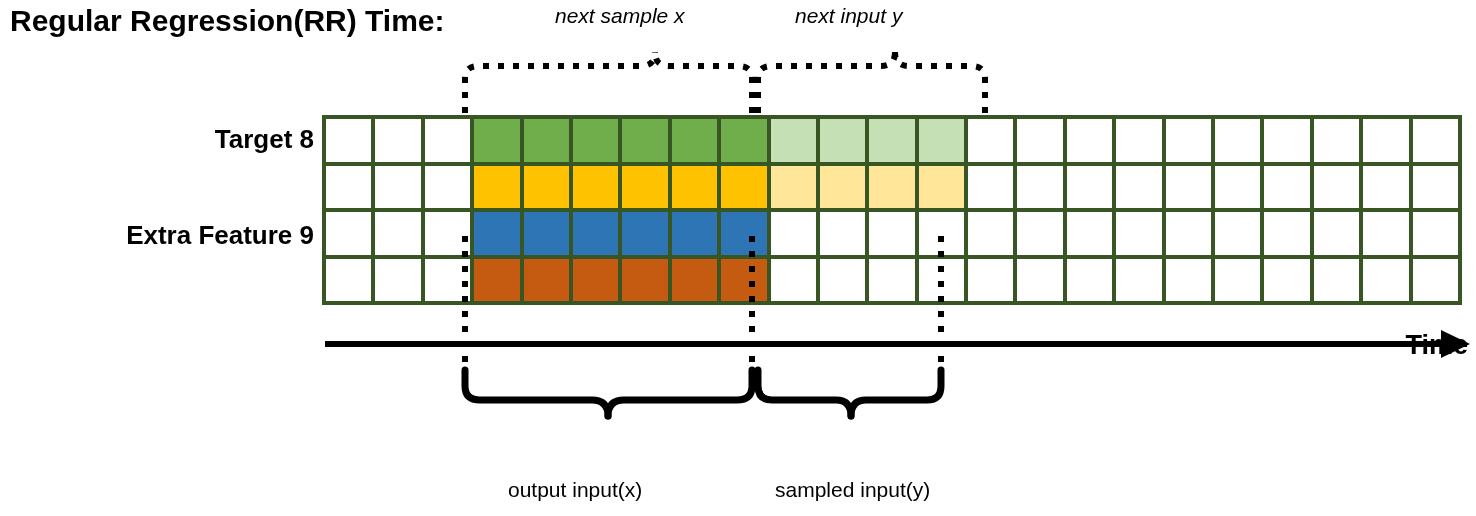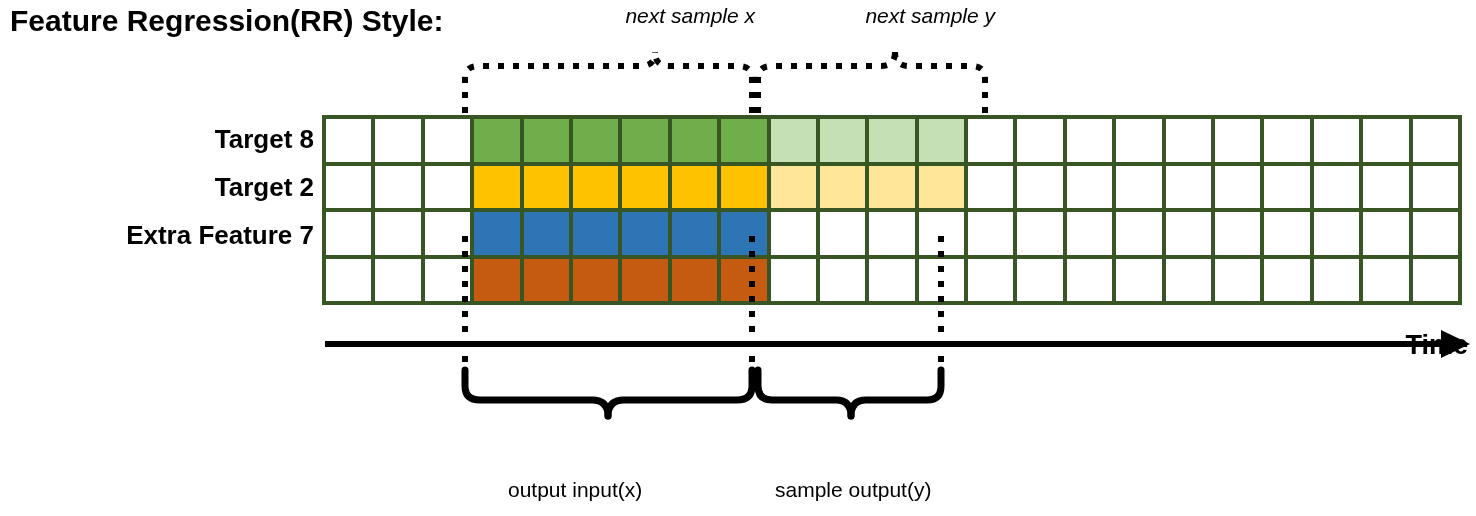--- a/index.html
+++ b/index.html
@@ -24,38 +24,37 @@
   #grid{
     position:absolute;left:322px;top:115px;width:1140px;height:190px;
     background:#375623;display:grid;
     grid-template-columns:repeat(23,1fr);
     grid-template-rows:repeat(4,1fr);
     gap:4px;padding:4px;box-sizing:border-box;
   }
   .cell{background:#ffffff;}
   .ann-top{
     position:absolute;font-size:21px;font-style:italic;font-weight:500;
-    color:#000;white-space:nowrap;text-align:right;
+    color:#000;white-space:nowrap;text-align:left;
   }
   .ann-bottom{
     position:absolute;font-size:21px;color:#000;line-height:1.28;
     white-space:pre;
   }
   svg.overlay{position:absolute;left:0;top:0;width:1476px;height:516px;
     pointer-events:none;overflow:visible;}
 </style>
 </head>
 <body>
 
-<div id="page-title">Feature Regression(RR) Style:</div>
+<div id="page-title">Regular Regression(RR) Time:</div>
 
 <div id="labels-col">
   <div class="row-label" style="top:126px;">Target 8</div>
-  <div class="row-label" style="top:174px;">Target 2</div>
-  <div class="row-label" style="top:222px;">Extra Feature 7</div>
+  <div class="row-label" style="top:222px;">Extra Feature 9</div>
 </div>
 
 <div id="time-label">Time</div>
 
 <div id="grid" style="background: rgb(55, 86, 35);">
     <div class="cell" style="background: rgb(255, 255, 255);"></div>
     <div class="cell" style="background: rgb(255, 255, 255);"></div>
     <div class="cell" style="background: rgb(255, 255, 255);"></div>
     <div class="cell" style="background: rgb(111, 174, 74);"></div>
     <div class="cell" style="background: rgb(111, 174, 74);"></div>
@@ -176,25 +175,25 @@
     <path d="M 752,370 L 752,386 Q 752,400 737,400 L 624,400 Q 608,400 608,416"></path>
   </g>
 
   <g fill="none" stroke="#000" stroke-width="7" stroke-linecap="round">
     <path d="M 758,370 L 758,386 Q 758,400 772,400 L 836,400 Q 851,400 851,416"></path>
     <path d="M 941,370 L 941,386 Q 941,400 927,400 L 866,400 Q 851,400 851,416"></path>
   </g>
 </svg>
 
 <div class="ann-top" style="left:555px;top:4px;width:200px;">next sample x</div>
-<div class="ann-top" style="left:795px;top:4px;width:200px;">next sample y</div>
+<div class="ann-top" style="left:795px;top:4px;width:200px;">next input y</div>
 
 <div class="ann-bottom" style="left:508px;top:423px;">
   <div>output input(x)</div>
   
   
 </div>
 
 <div class="ann-bottom" style="left:775px;top:423px;">
-  <div>sample output(y)</div>
+  <div>sampled input(y)</div>
   
   
 </div>
 
 </body></html>

